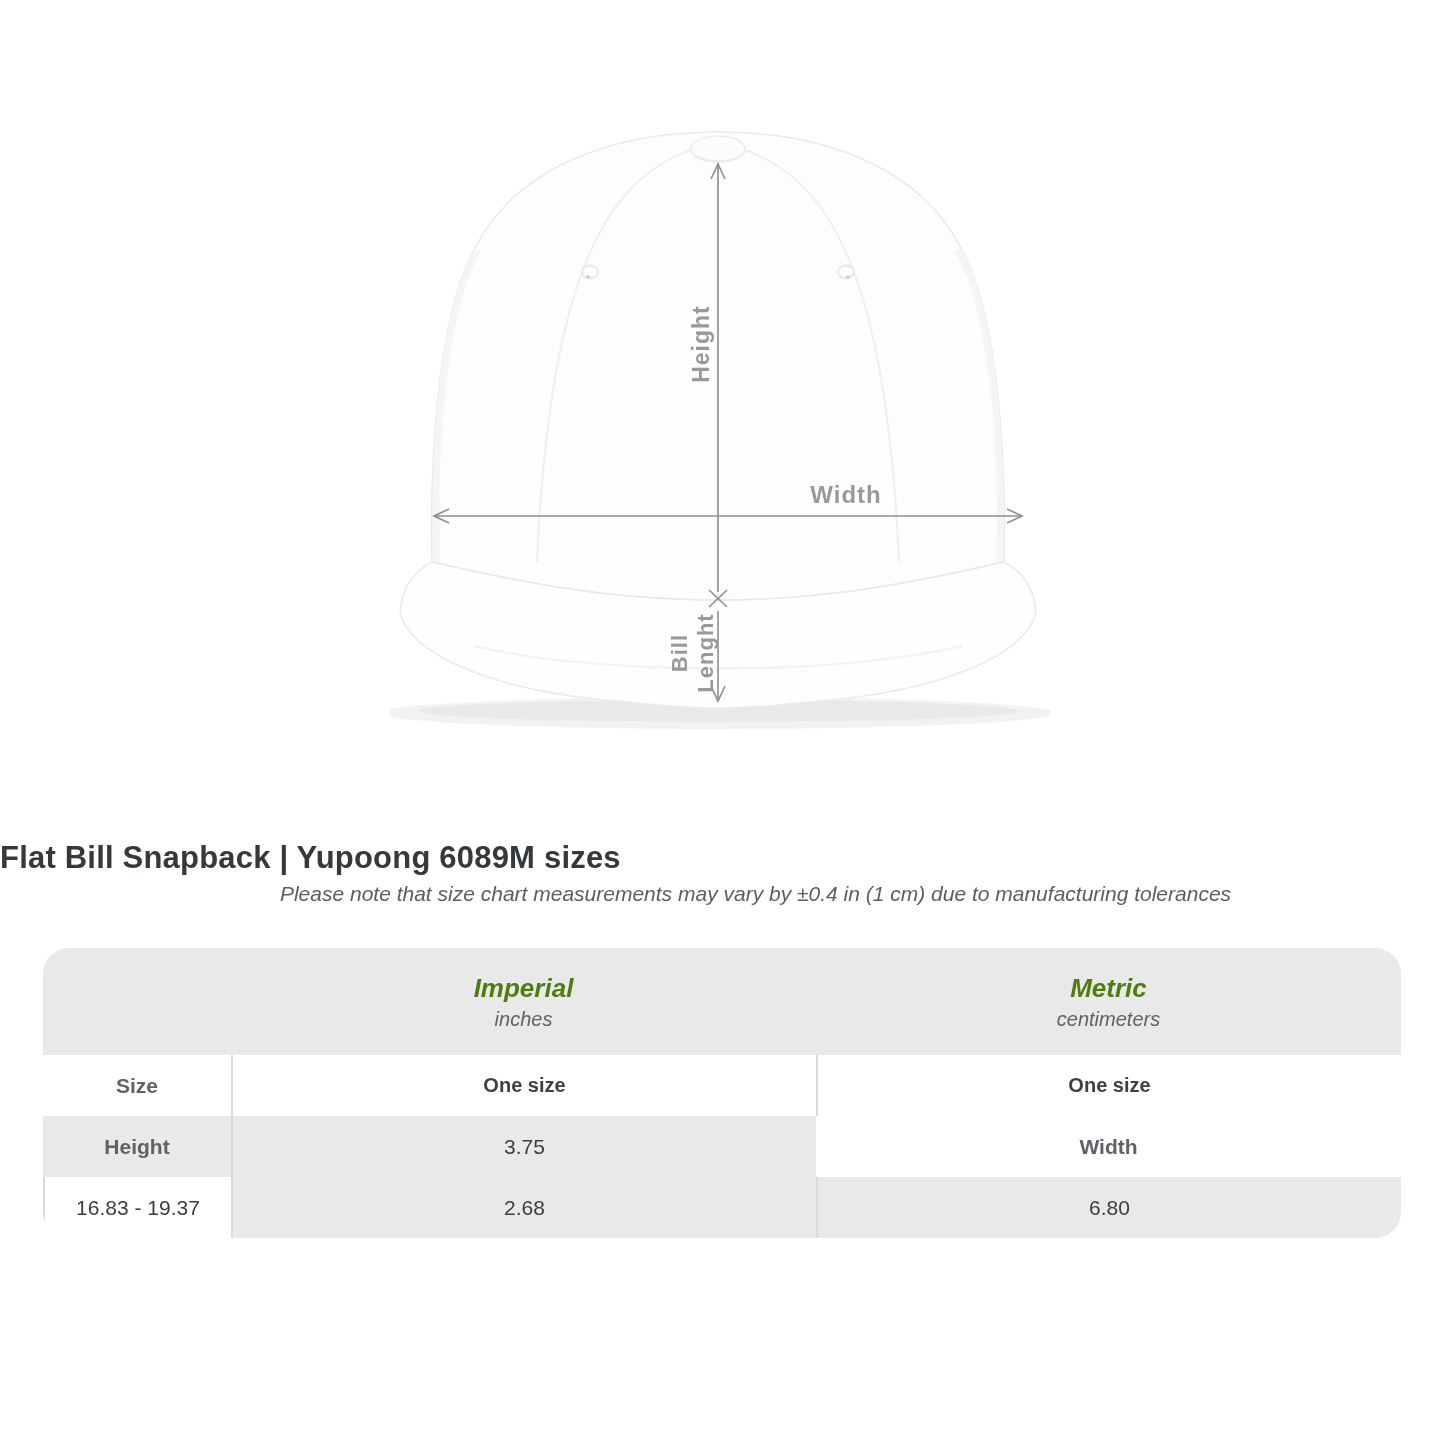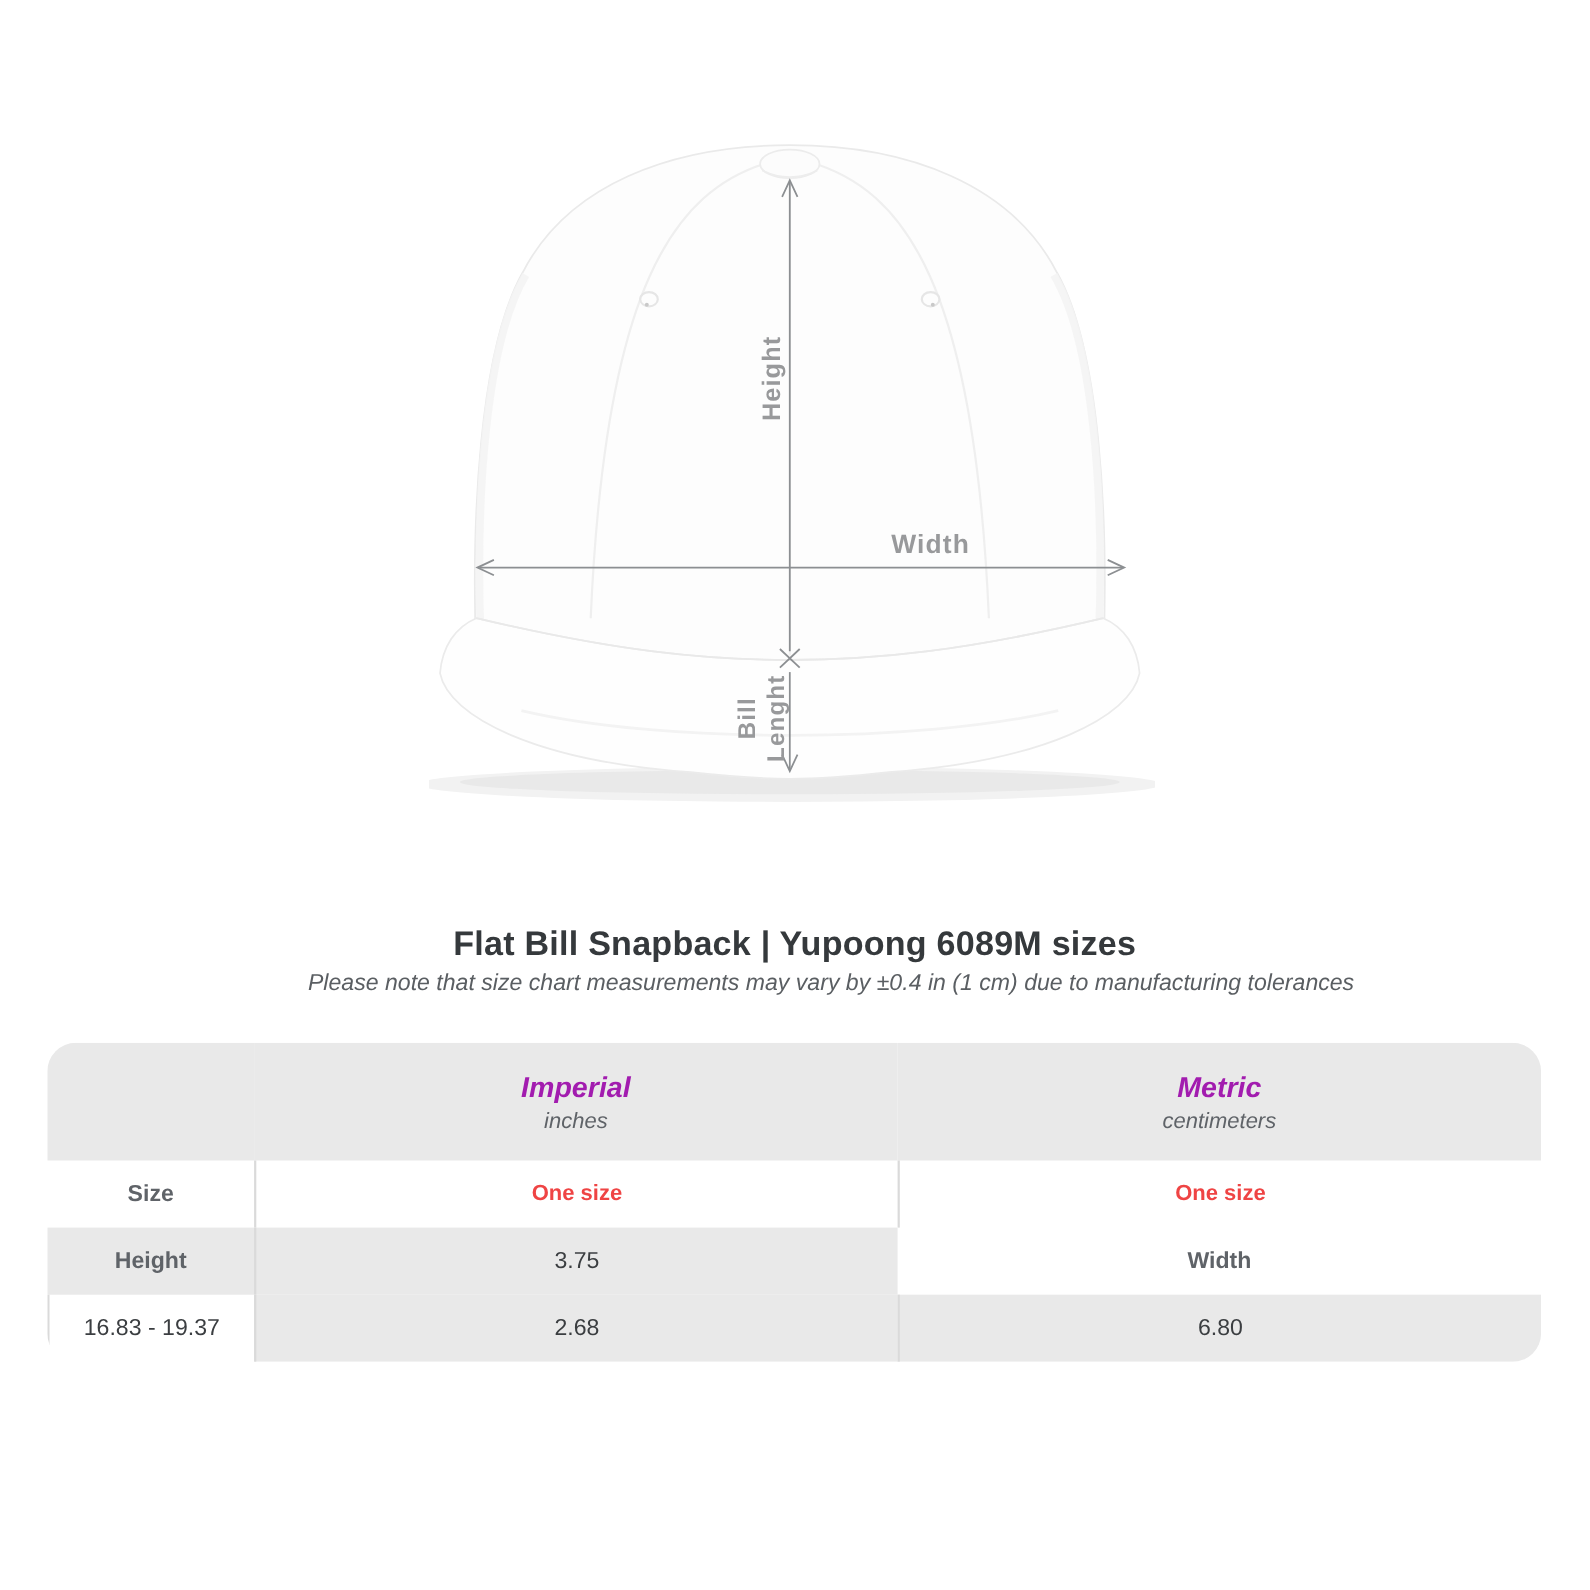--- a/index.html
+++ b/index.html
@@ -9,47 +9,47 @@
   }
   
   .hat-wrap{position:absolute;left:390px;top:95px;width:660px;height:650px;}
   .hat-wrap svg{display:block;width:660px;height:650px;}
   .diag-label{
     font-family:"Liberation Sans",sans-serif;font-weight:bold;
     fill:#98999b;letter-spacing:1px;
   }
   
   .title{
-    position:absolute;left:0;top:840px;width:1445px;text-align:center;
+    position:absolute;left:0;top:840px;width:1445px;
     font-size:31px;font-weight:bold;color:#35393c;letter-spacing:.2px;
   }
   .subtitle{
     position:absolute;left:0;top:882px;width:1445px;text-align:center;
     font-size:21px;font-style:italic;color:#5a5e62;padding-left:33px;
   }
   
   .size-table{
     position:absolute;left:43px;top:948px;width:1358px;
     display:grid;grid-template-columns:188px 585px 1fr;
     border-radius:26px;overflow:hidden;
   }
   .th{
     background:#e9e9e9;height:107px;
     display:flex;flex-direction:column;align-items:center;justify-content:center;
   }
-  .th .name{font-size:26px;font-weight:bold;font-style:italic;color:#a21caf;}
+  .th .name{font-size:26px;font-weight:bold;font-style:italic;color:#4d7c0f;}
   .th .unit{font-size:20px;font-style:italic;color:#5f6368;margin-top:4px;}
   .cell{
     height:61px;display:flex;align-items:center;justify-content:center;
   }
   .stripe{background:#e9e9e9;}
   .vcell{border-left:2px solid #dadada;}
   .rlabel{font-size:21px;font-weight:bold;color:#5f6368;}
   .value{font-size:21px;color:#3b3e41;}
-  .value.onesize{font-size:20px;font-weight:bold;color:#ef4444;}
+  .value.onesize{font-size:20px;font-weight:bold;color:#404040;}
 </style>
 </head>
 <body>
 
 <div class="hat-wrap">
   <svg viewBox="390 95 660 650" xmlns="http://www.w3.org/2000/svg">
 
     <ellipse cx="718" cy="713" rx="338" ry="16" fill="#f2f2f2"></ellipse>
     <ellipse cx="718" cy="711" rx="300" ry="11" fill="#e9e9e9"></ellipse>
 

